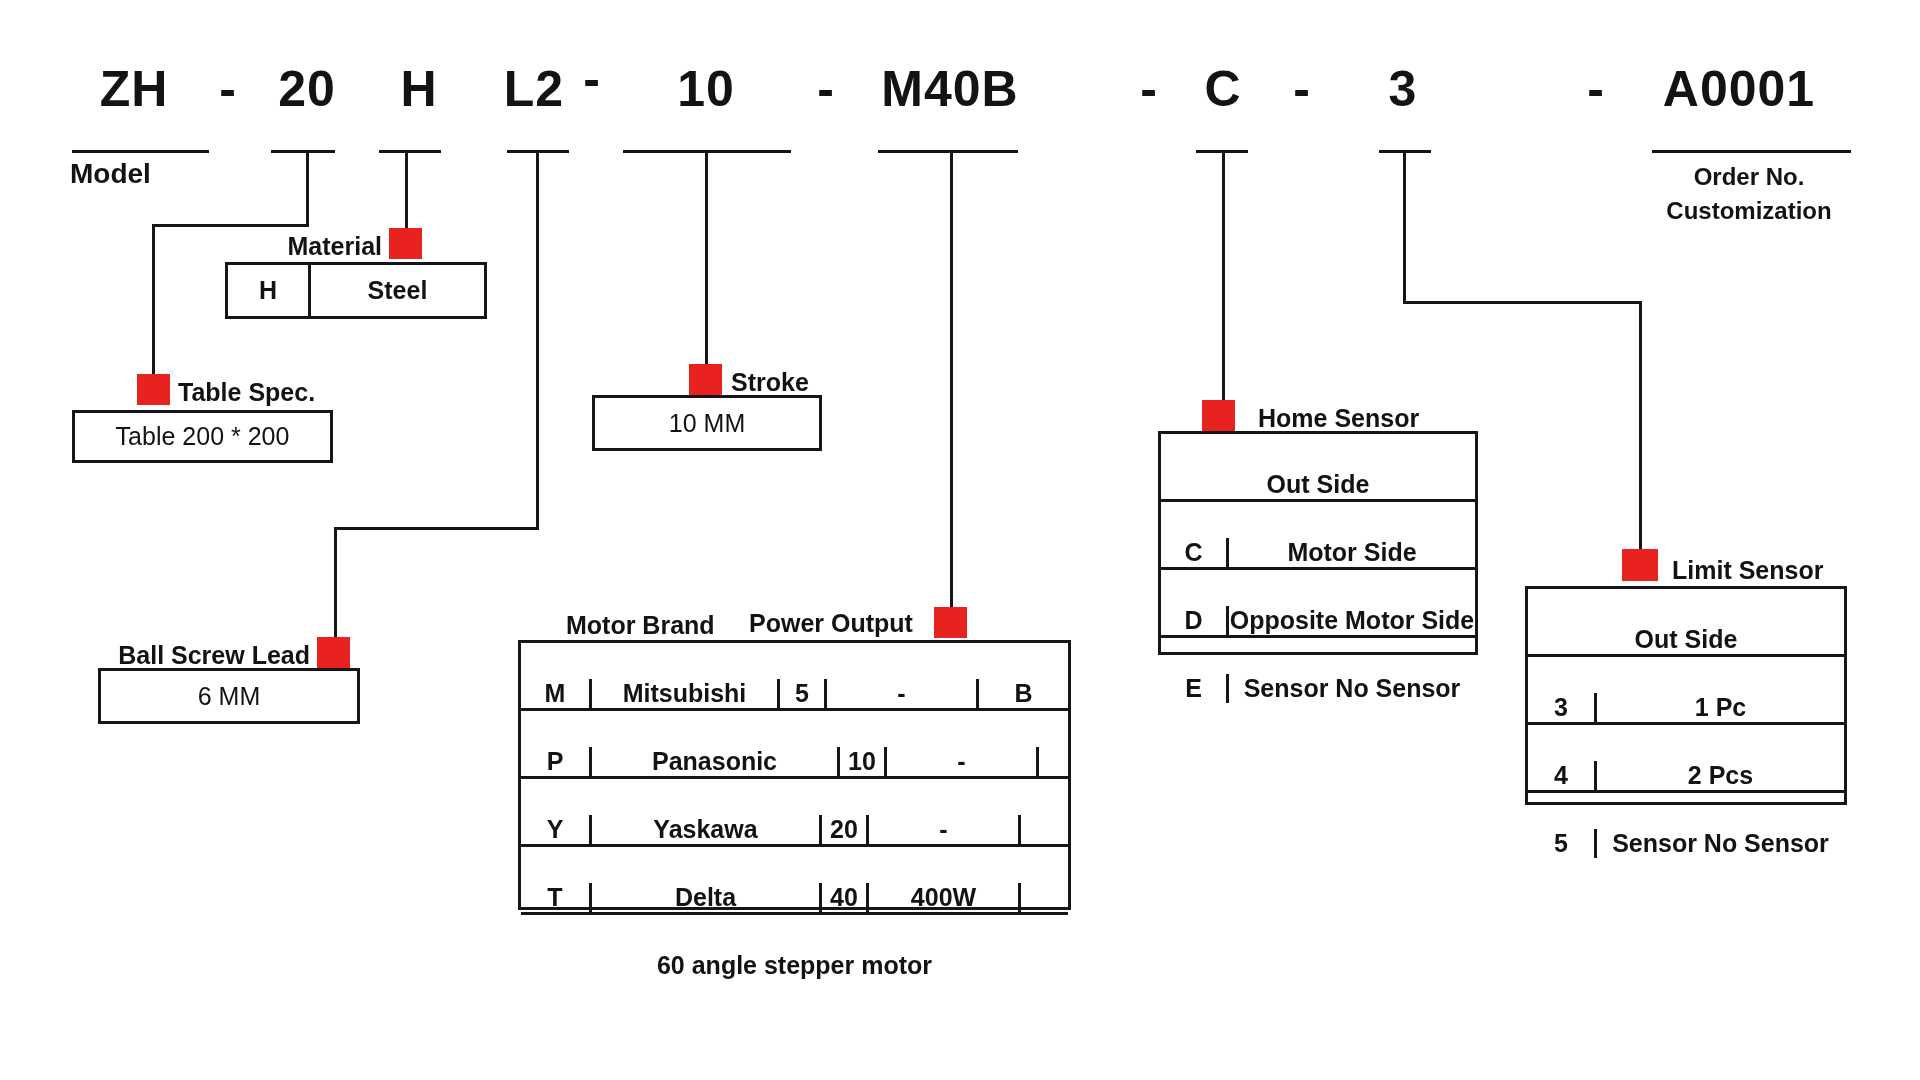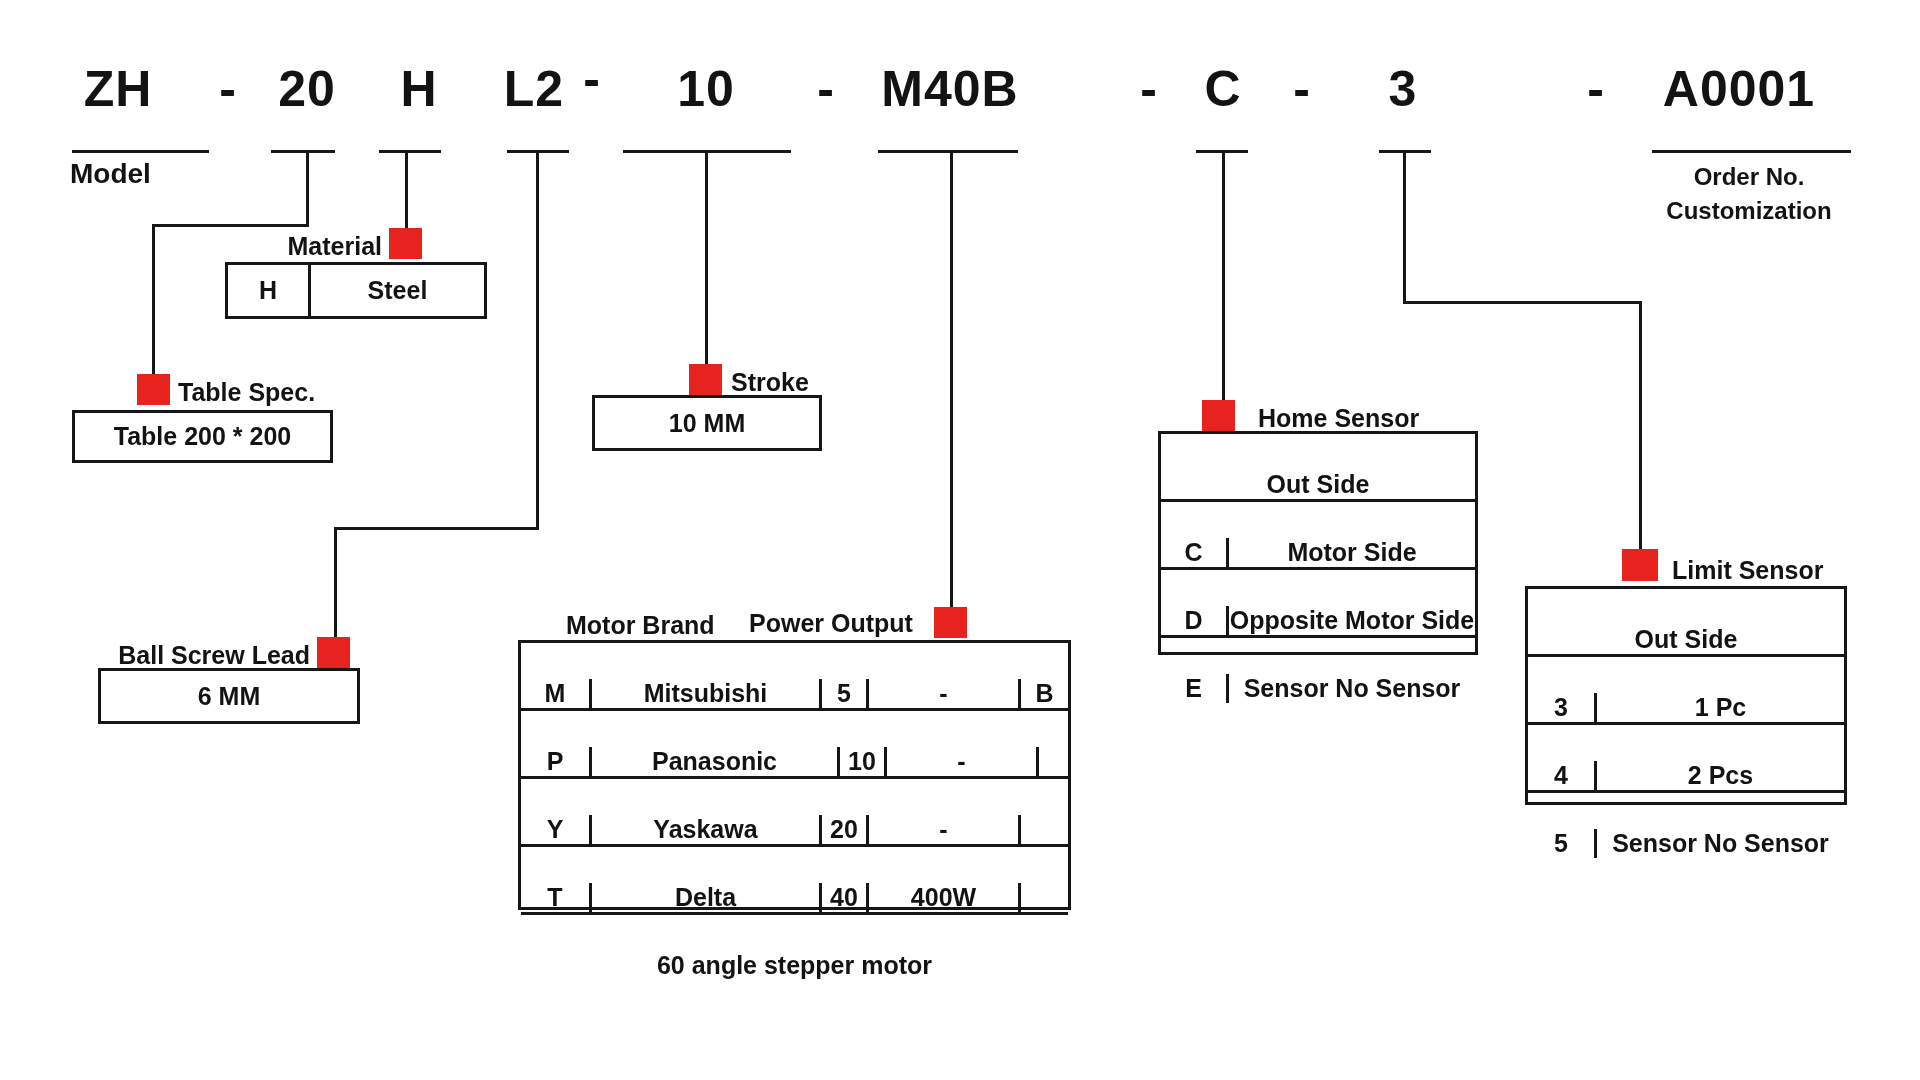--- a/index.html
+++ b/index.html
@@ -16,21 +16,21 @@
     position:absolute; top:60px; transform:translateX(-50%);
     font-size:50px; font-weight:700; letter-spacing:1px; white-space:nowrap;
   }
   .hline { position:absolute; height:3px; background:var(--line,#161616); }
   .vline { position:absolute; width:3px; background:var(--line,#161616); }
   .marker { position:absolute; width:33px; height:31px; background:var(--accent,#e8231f); }
   .lbl { position:absolute; font-weight:700; font-size:25px; white-space:nowrap; }
   .box {
     position:absolute; border:3px solid var(--line,#161616); background:#fff;
     display:flex; align-items:center; justify-content:center;
-    font-weight:700; font-size:25px;
+    font-weight:400; font-size:25px;
   }
   .splitbox { position:absolute; border:3px solid var(--line,#161616); background:#fff; display:flex; }
   .splitbox .cell {
     display:flex; align-items:center; justify-content:center;
     font-weight:700; font-size:25px; border-left:3px solid var(--line,#161616);
   }
   .splitbox .cell:first-child { border-left:none; }
   .tbl { position:absolute; border:3px solid var(--line,#161616); background:#fff; display:flex; flex-direction:column; }
   .tbl .row { display:flex; flex:1; border-top:3px solid var(--line,#161616); }
   .tbl .row:first-child { border-top:none; }
@@ -43,21 +43,21 @@
   .tbl .cell.merged { flex:1; border-left:none; }
   .small { font-size:21px; }
   .model-lbl { font-size:28px; }
   .cust { position:absolute; left:1619px; top:160px; width:260px; text-align:center; font-weight:700; font-size:24px; line-height:34px; }
 </style>
 </head>
 <body>
 
 <div class="stage">
 
-  <div class="seg" style="left:118px">ZH</div>
+  <div class="seg" style="left:134px">ZH</div>
   <div class="seg" style="left:228px">-</div>
   <div class="seg" style="left:307px">20</div>
   <div class="seg" style="left:419px">H</div>
   <div class="seg" style="left:534px">L2</div>
   <div class="seg" style="left:592px; top:50px">-</div>
   <div class="seg" style="left:706px">10</div>
   <div class="seg" style="left:826px">-</div>
   <div class="seg" style="left:950px">M40B</div>
   <div class="seg" style="left:1149px">-</div>
   <div class="seg" style="left:1223px">C</div>
@@ -123,21 +123,21 @@
   <div class="box" style="left:592px; top:395px; width:230px; height:56px">10 MM</div>
 
   <div class="lbl" style="left:95px; top:641px; width:215px; text-align:right">Ball Screw Lead</div>
   <div class="box" style="left:98px; top:668px; width:262px; height:56px">6 MM</div>
 
   <div class="lbl" style="left:566px; top:611px">Motor Brand</div>
   <div class="lbl" style="left:749px; top:609px">Power Output</div>
   <div class="tbl" style="left:518px; top:640px; width:553px; height:270px">
     <div class="row">
       <div class="cell" style="width:68px">M</div>
-      <div class="cell" style="width:230px">Mitsubishi</div>
+      <div class="cell" style="width:188px">Mitsubishi</div>
       <div class="cell" style="width:47px">5</div>
       <div class="cell" style="width:152px">-</div>
       <div class="cell" style="flex:1">B</div>
     </div>
     <div class="row">
       <div class="cell" style="width:68px">P</div>
       <div class="cell" style="width:248px">Panasonic</div>
       <div class="cell" style="width:47px">10</div>
       <div class="cell" style="width:152px">-</div>
       <div class="cell" style="flex:1"></div>

